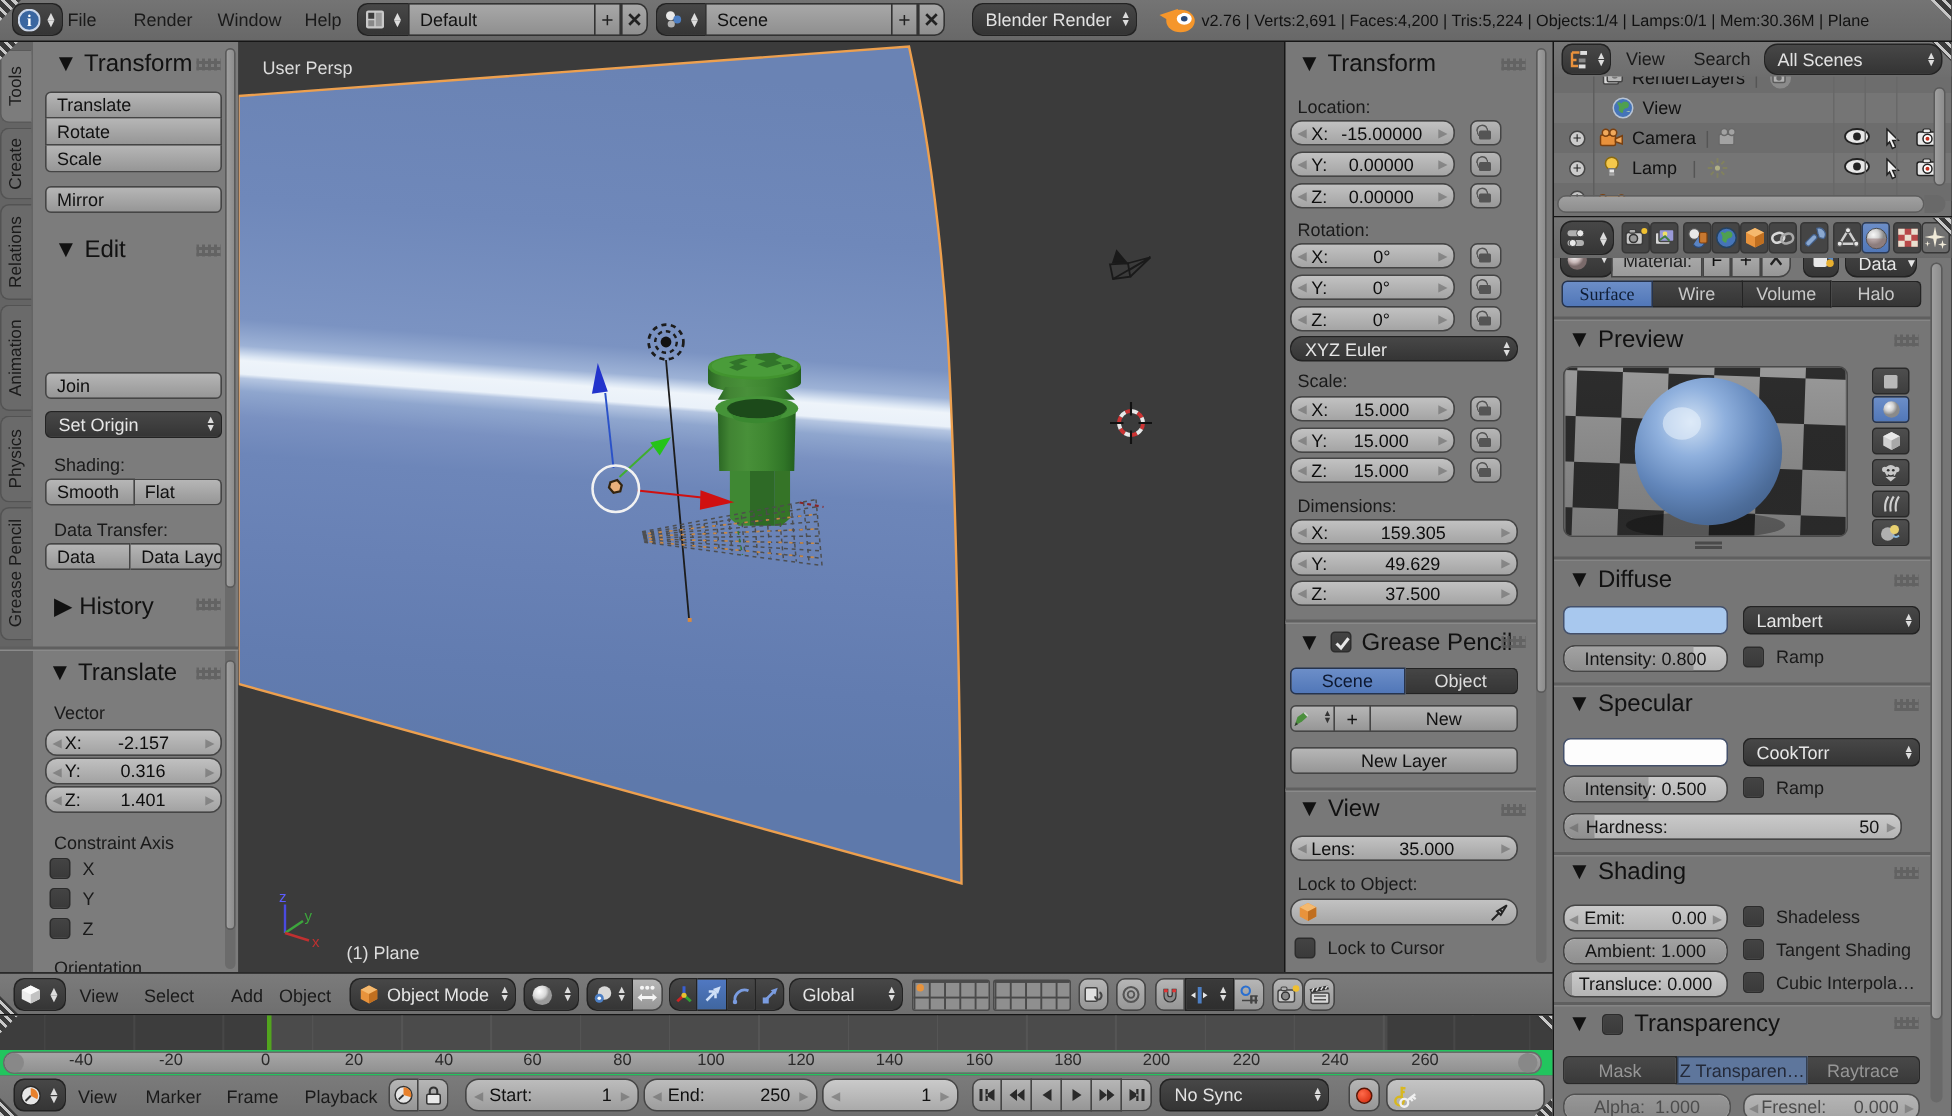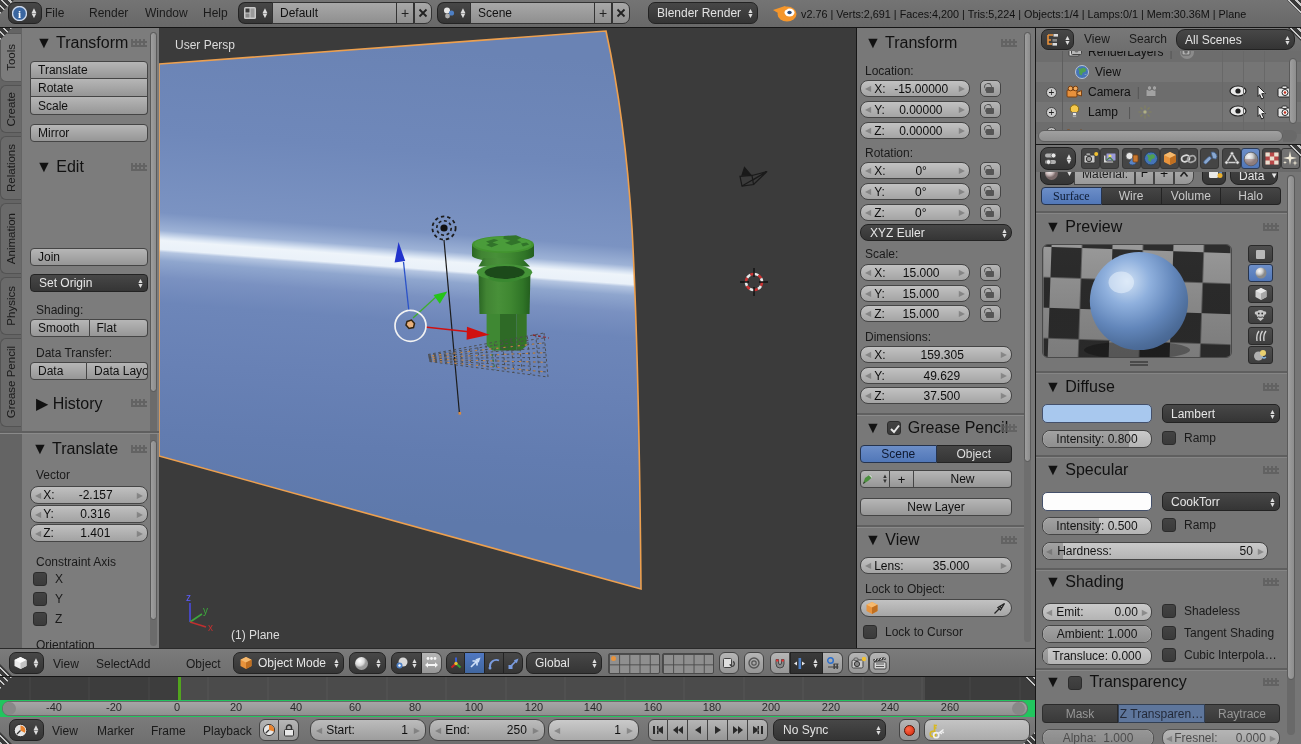--- a/index.html
+++ b/index.html
@@ -466,21 +466,21 @@
           <path d="M7.5,1 L13.5,4 L7.5,7 L1.5,4 Z" fill="#fbfbfb"></path>
           <path d="M7.5,7 L13.5,4 L13.5,10 L7.5,13 Z" fill="#c2c2c2"></path>
         </svg>
   <div class="updn">
           <span>▲</span>
           <span>▼</span>
         </div>
  </div>
  <div class="abs" style="left:53px;top:8px;">View</div>
  <div class="abs" style="left:96px;top:8px;">Select</div>
- <div class="abs" style="left:129px;top:8px;">Add</div>
+ <div class="abs" style="left:154px;top:8px;">Add</div>
  <div class="abs" style="left:186px;top:8px;">Object</div>
  <div class="dark" style="position:absolute;left:233px;top:3px;width:111px;height:22px;border-radius:7px;padding-left:5px;">
   <svg width="14" height="14" viewBox="0 0 14 14">
           <path d="M7,1 L12.5,3.8 L12.5,10 L7,13 L1.5,10 L1.5,3.8 Z" fill="#e8933c"></path>
           <path d="M7,1 L12.5,3.8 L7,6.6 L1.5,3.8 Z" fill="#f5b96e"></path>
           <path d="M7,6.6 L12.5,3.8 L12.5,10 L7,13 Z" fill="#c06f20"></path>
         </svg>
   <span style="margin-left:5px;">Object Mode</span>
         <div class="updn">
           <span style="font-size:7px">▲</span>

